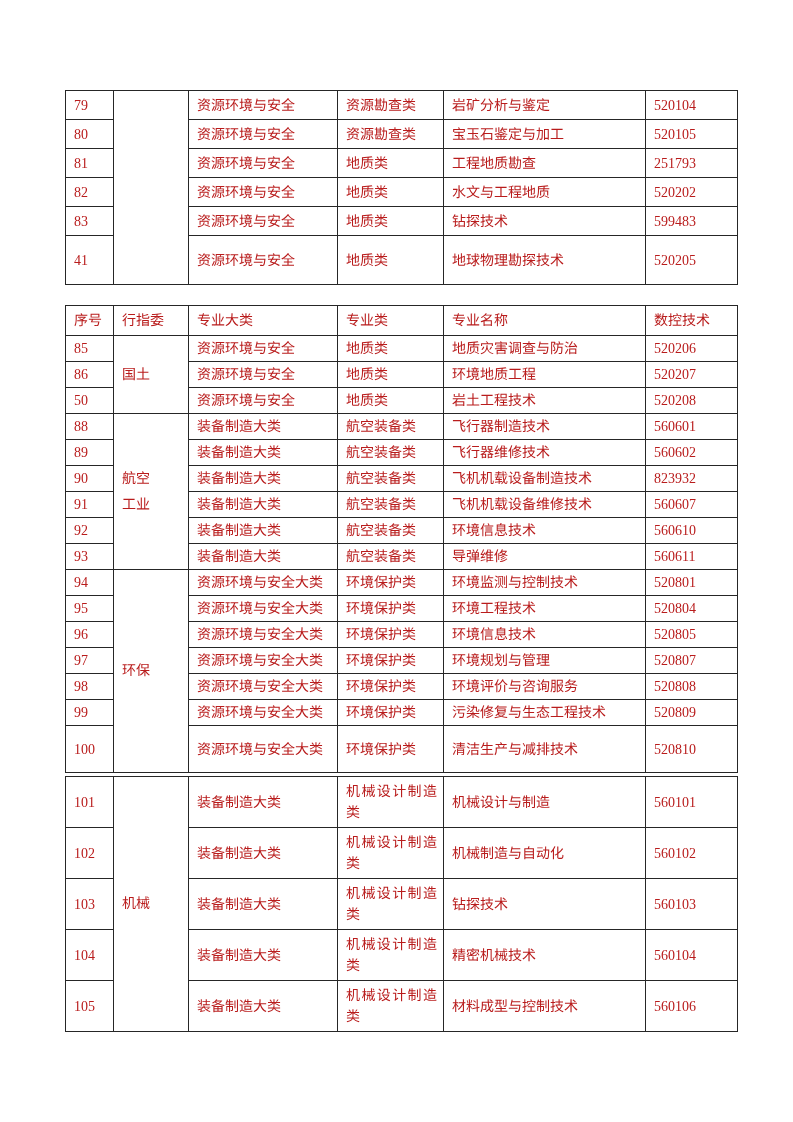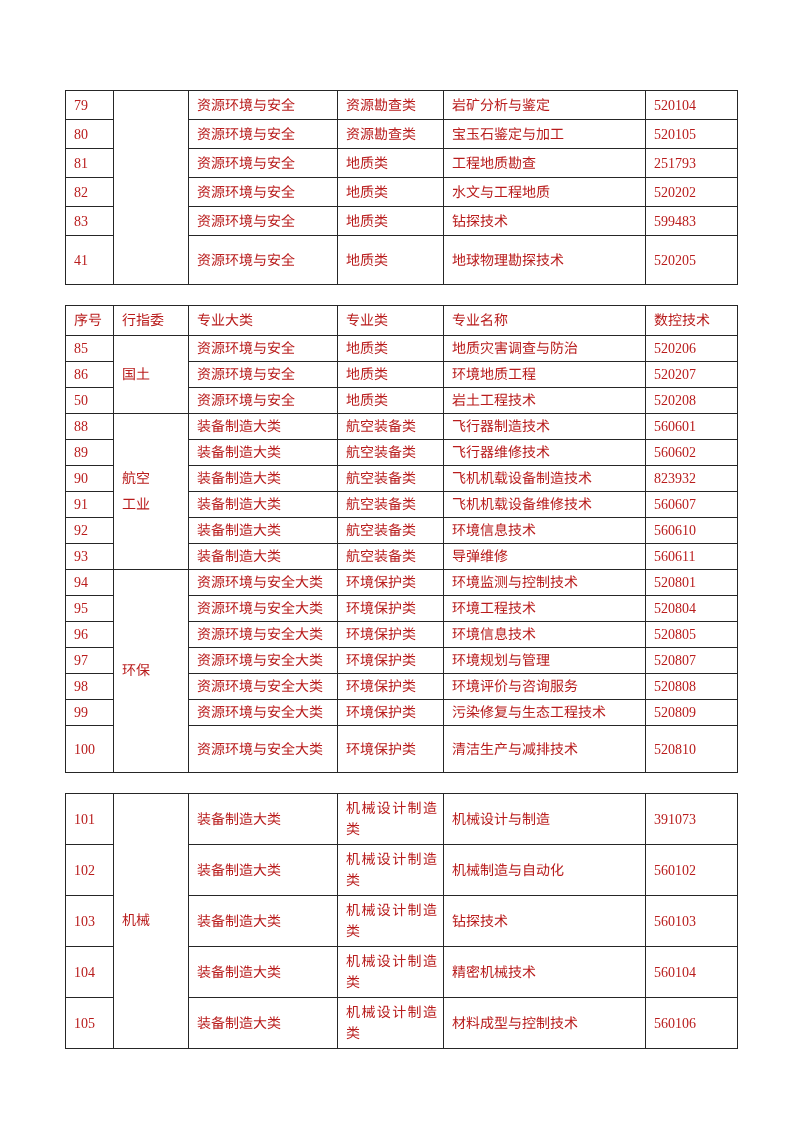--- a/index.html
+++ b/index.html
@@ -17,21 +17,21 @@
     position:absolute;
     left:65px;top:90px;
     width:672px;
   }
   table{
     border-collapse:collapse;
     table-layout:fixed;
     width:672px;
   }
   #seg-1{margin-top:20px;}
-  #seg-2{margin-top:20px;}
+  #seg-2{margin-top:3px;}
   td{
     border:1.5px solid #262626;
     padding:1px 6px 1px 8px;
     vertical-align:middle;
     text-align:left;
     font-size:14px;
     line-height:1.5;
     box-sizing:border-box;
     overflow:hidden;
     font-weight:normal;
@@ -262,21 +262,21 @@
           <col class="w-name">
           <col class="w-code">
       </colgroup>
       <tbody>
           <tr>
             <td class="c-seq"><span>101</span></td>
             <td class="c-committee" rowspan="5"><span class="committee-label">机械</span></td>
             <td class="c-majcat"><span>装备制造大类</span></td>
             <td class="c-cat"><span>机械设计制造类</span></td>
             <td class="c-name"><span>机械设计与制造</span></td>
-            <td class="c-code"><span>391073</span></td>
+            <td class="c-code"><span>560101</span></td>
           </tr>
           <tr>
             <td class="c-seq"><span>102</span></td>
             <td class="c-majcat"><span>装备制造大类</span></td>
             <td class="c-cat"><span>机械设计制造类</span></td>
             <td class="c-name"><span>机械制造与自动化</span></td>
             <td class="c-code"><span>560102</span></td>
           </tr>
           <tr>
             <td class="c-seq"><span>103</span></td>

